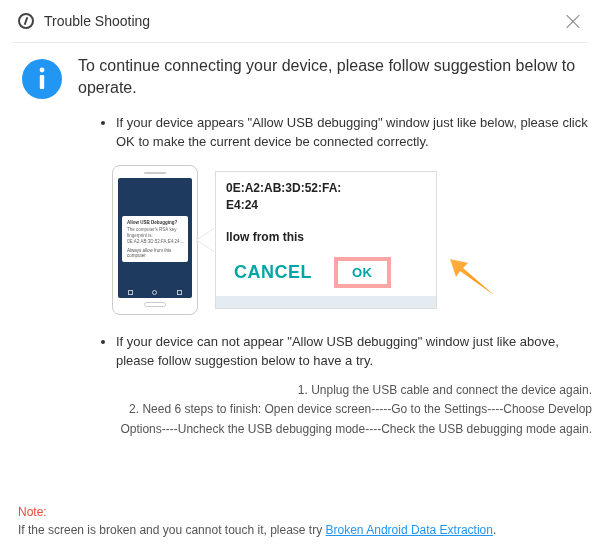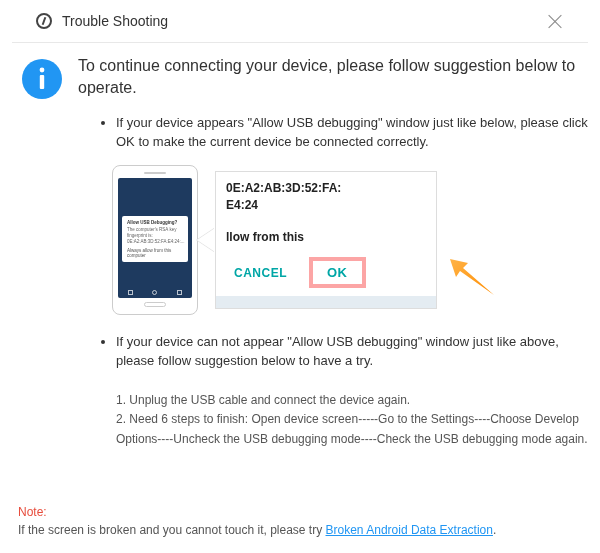--- a/index.html
+++ b/index.html
@@ -7,21 +7,21 @@
     font-family: -apple-system, BlinkMacSystemFont, "Segoe UI", Arial, sans-serif;
     background: #fff;
     width: 600px;
     height: 553px;
     overflow: hidden;
   }
   .titlebar {
     display: flex;
     align-items: center;
     justify-content: space-between;
-    padding: 12px 36px;
+    padding: 12px 18px;
     background: #fff;
   }
   .titlebar-left {
     display: flex;
     align-items: center;
     gap: 10px;
   }
   .app-icon {
     width: 16px;
     height: 16px;
@@ -206,21 +206,21 @@
     position: absolute;
     bottom: 20px;
     left: 18px;
     display: flex;
     gap: 22px;
     align-items: center;
     font-family: Arial, sans-serif;
   }
   .zoom-cancel {
     color: #00a6a6;
-    font-size: 12px;
+    font-size: 18px;
     font-weight: 600;
     letter-spacing: 0.5px;
   }
   .zoom-ok {
     color: #00a6a6;
     font-size: 13px;
     font-weight: 600;
     letter-spacing: 0.5px;
     padding: 4px 14px;
     border: 4px solid #fca5a5;
@@ -234,24 +234,25 @@
   }
   .zoom-bar {
     position: absolute;
     bottom: 0;
     left: 0;
     right: 0;
     height: 12px;
     background: #e4ecf2;
   }
   .steps {
-    margin: 20px 0 0 0;
+    margin: 10px 0 0 0;
     font-size: 12px;
     color: #555;
     line-height: 1.6;
+    text-align: right;
   }
   .footer {
     position: absolute;
     bottom: 14px;
     left: 18px;
     right: 18px;
     font-size: 12px;
     line-height: 1.5;
   }
   .footer-note { color: #e74c3c; margin-top: 16px; }

